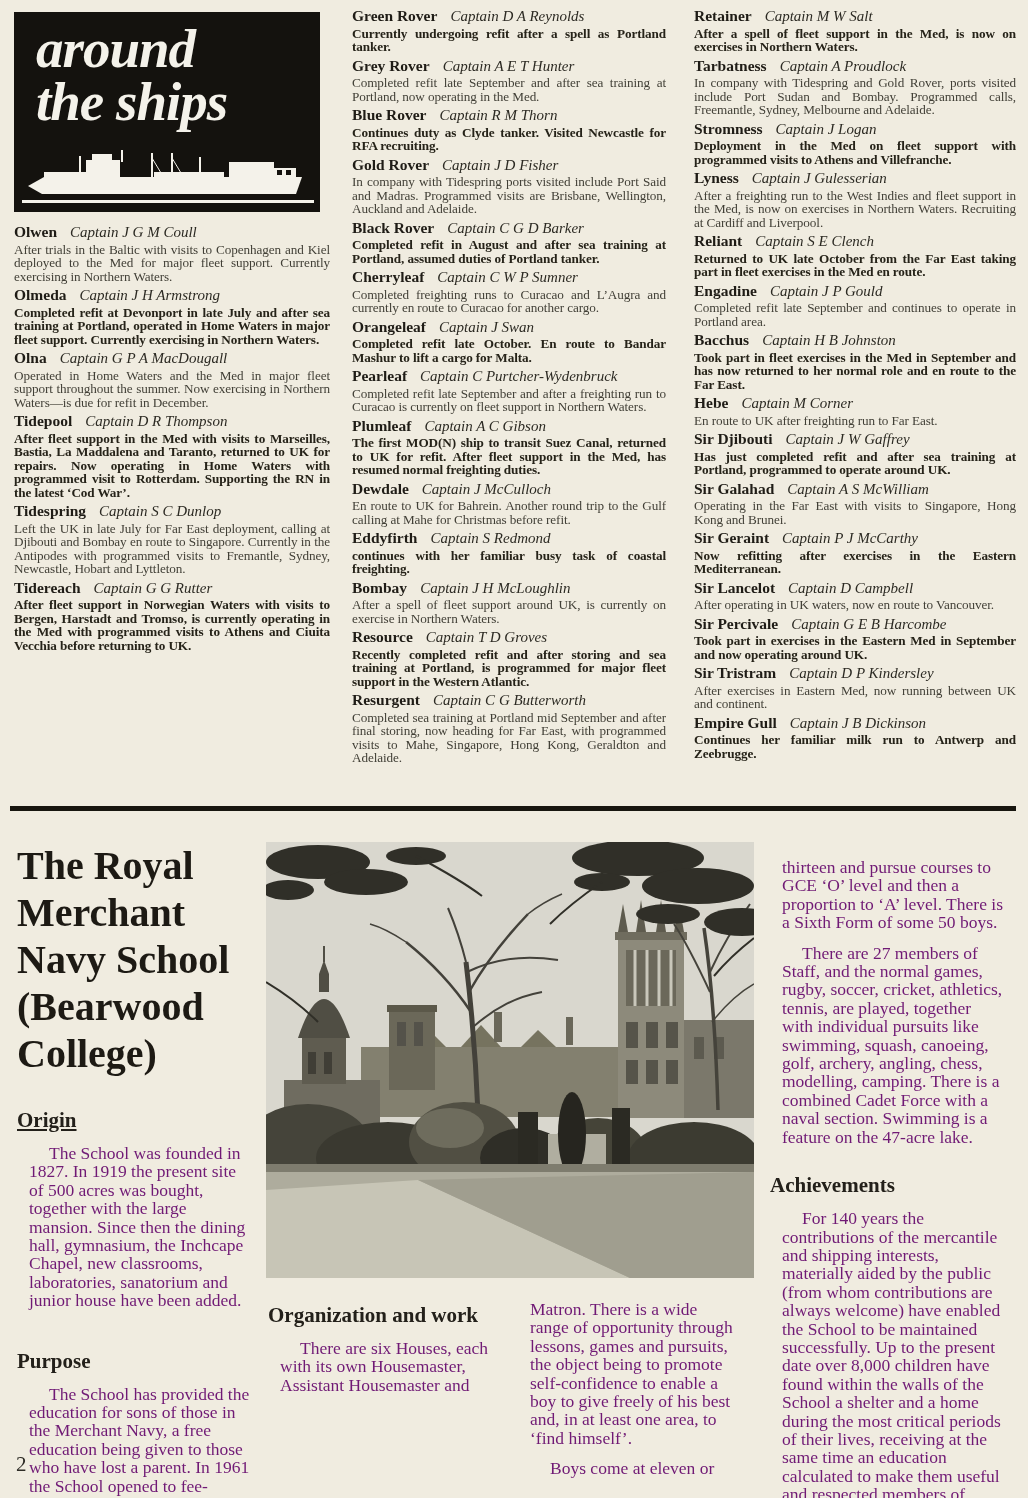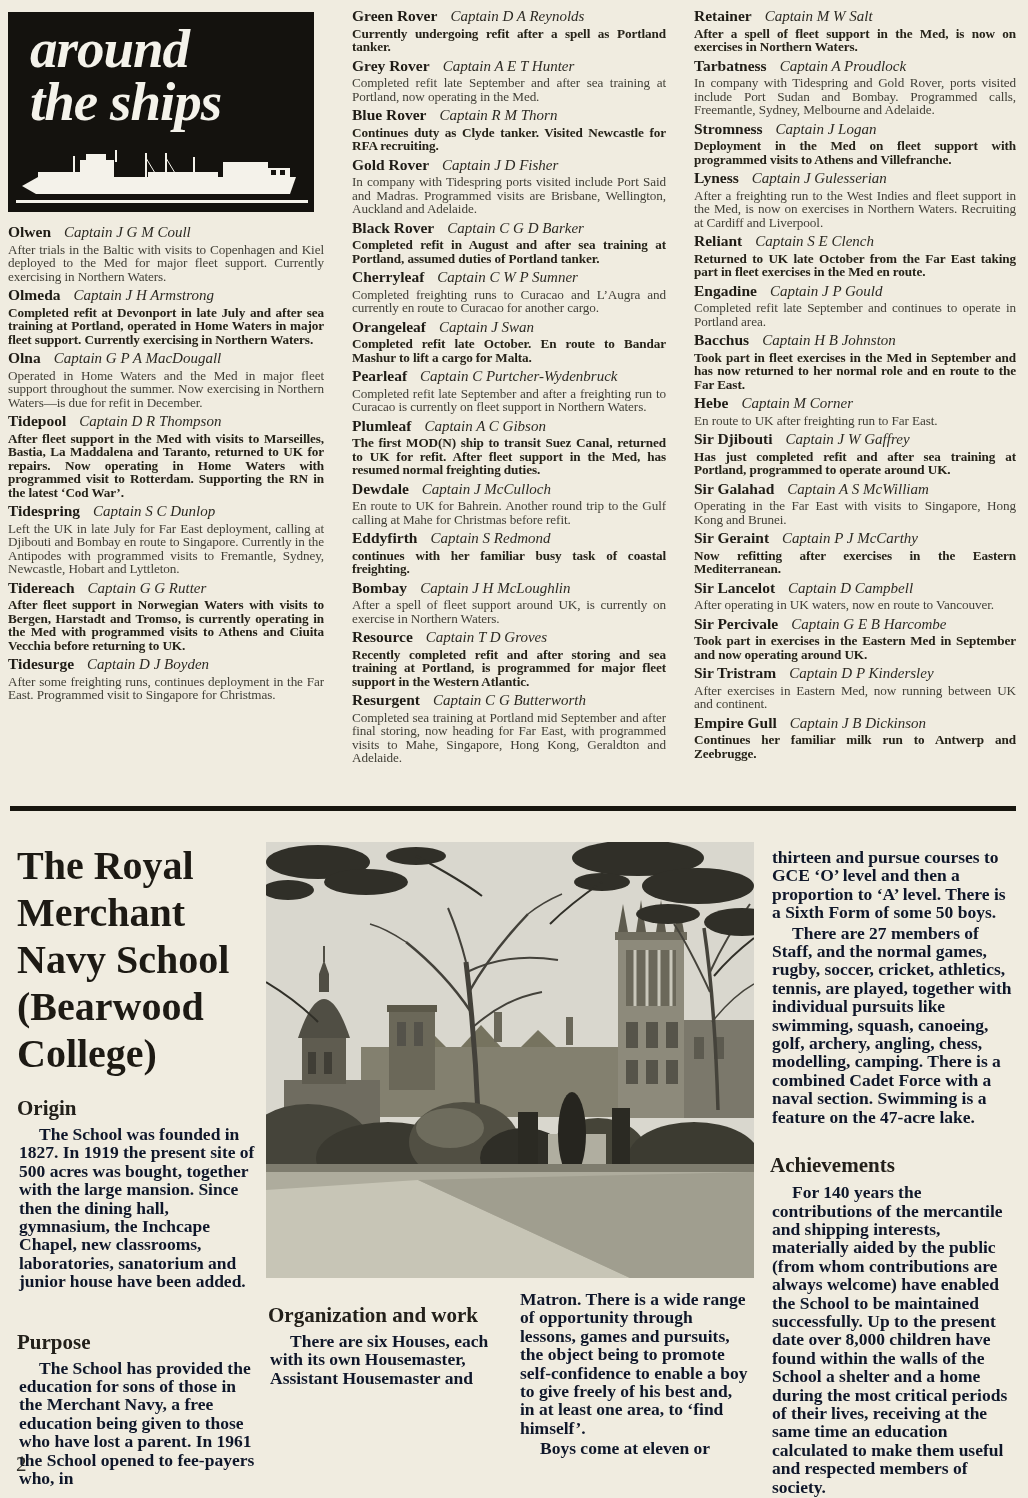--- a/index.html
+++ b/index.html
@@ -5,21 +5,21 @@
   html,body{margin:0;padding:0;}
   body{
     width:1028px;height:1498px;position:relative;overflow:hidden;
     background:#f0ece0;
     font-family:"Liberation Serif", serif;
   }
   .page{position:absolute;inset:0;}
 
   
   .col{position:absolute;overflow:hidden;}
-  #col0{left:8px;top:12px;width:316px;height:782px;}
+  #col0{left:14px;top:12px;width:316px;height:782px;}
   #col1{left:352px;top:5px;width:314px;height:790px;}
   #col2{left:694px;top:5px;width:322px;height:790px;}
 
   .masthead{
     position:relative;width:306px;height:200px;background:#14120e;
     margin-bottom:12px;
   }
   .masthead-title{
     position:absolute;left:22px;top:10px;color:#f4f2ea;
     font-style:italic;font-weight:bold;font-size:55px;line-height:53px;
@@ -42,24 +42,24 @@
 
   
   .art-left{position:absolute;left:17px;top:842px;width:248px;}
   .art-left h1{
     margin:0;font-size:40px;line-height:47px;font-weight:bold;color:#1d1a14;
   }
   .art h3, .art-left h3, .art-colA h3, .art-right h3{
     margin:0;font-size:21px;line-height:23px;font-weight:bold;color:#23201a;
   }
   .bodytext{
-    margin:2px;font-size:17.5px;line-height:18.4px;color:#0f172a;font-weight:bold;
+    margin:12px;font-size:17.5px;line-height:18.4px;color:#701a75;
   }
   .indent{text-indent:20px;}
-  .art-left h3.origin{margin-top:20px;margin-bottom:5px;}
+  .art-left h3.origin{margin-top:32px;margin-bottom:5px;text-decoration:underline;}
   .art-left h3.purpose{margin-top:40px;margin-bottom:5px;}
 
   .photo{position:absolute;left:266px;top:842px;}
 
   .art-colA{position:absolute;left:268px;top:1288px;width:238px;}
   .art-colA h3{margin-top:16px;margin-bottom:5px;}
   .art-colB{position:absolute;left:518px;top:1288px;width:234px;}
   .art-right{position:absolute;left:770px;top:846px;width:248px;}
   .art-right h3{margin-top:28px;margin-bottom:6px;}
 
@@ -119,24 +119,20 @@
           <div class="ship-head"><span class="ship-name">Tidepool</span><span class="ship-captain">Captain D R Thompson</span></div>
           <div class="ship-desc bold">After fleet support in the Med with visits to Marseilles, Bastia, La Maddalena and Taranto, returned to UK for repairs. Now operating in Home Waters with programmed visit to Rotterdam. Supporting the RN in the latest ‘Cod War’.</div>
         </div>
         <div class="ship-entry">
           <div class="ship-head"><span class="ship-name">Tidespring</span><span class="ship-captain">Captain S C Dunlop</span></div>
           <div class="ship-desc">Left the UK in late July for Far East deployment, calling at Djibouti and Bombay en route to Singapore. Currently in the Antipodes with programmed visits to Fremantle, Sydney, Newcastle, Hobart and Lyttleton.</div>
         </div>
         <div class="ship-entry">
           <div class="ship-head"><span class="ship-name">Tidereach</span><span class="ship-captain">Captain G G Rutter</span></div>
           <div class="ship-desc bold">After fleet support in Norwegian Waters with visits to Bergen, Harstadt and Tromso, is currently operating in the Med with programmed visits to Athens and Ciuita Vecchia before returning to UK.</div>
-        </div>
-        <div class="ship-entry">
-          <div class="ship-head"><span class="ship-name">Tidesurge</span><span class="ship-captain">Captain D J Boyden</span></div>
-          <div class="ship-desc">After some freighting runs, continues deployment in the Far East. Programmed visit to Singapore for Christmas.</div>
         </div>
       </div>
   </div>
 
   <div class="col" id="col1">
     <div class="entries">
         <div class="ship-entry">
           <div class="ship-head"><span class="ship-name">Green Rover</span><span class="ship-captain">Captain D A Reynolds</span></div>
           <div class="ship-desc bold">Currently undergoing refit after a spell as Portland tanker.</div>
         </div>

